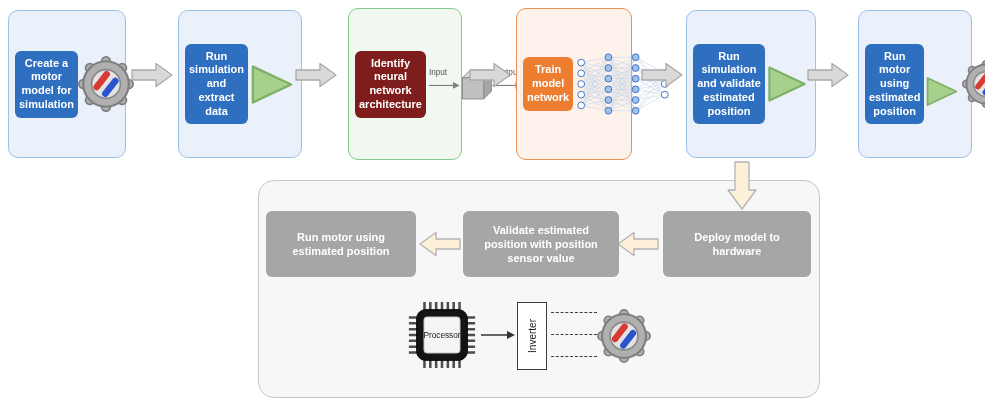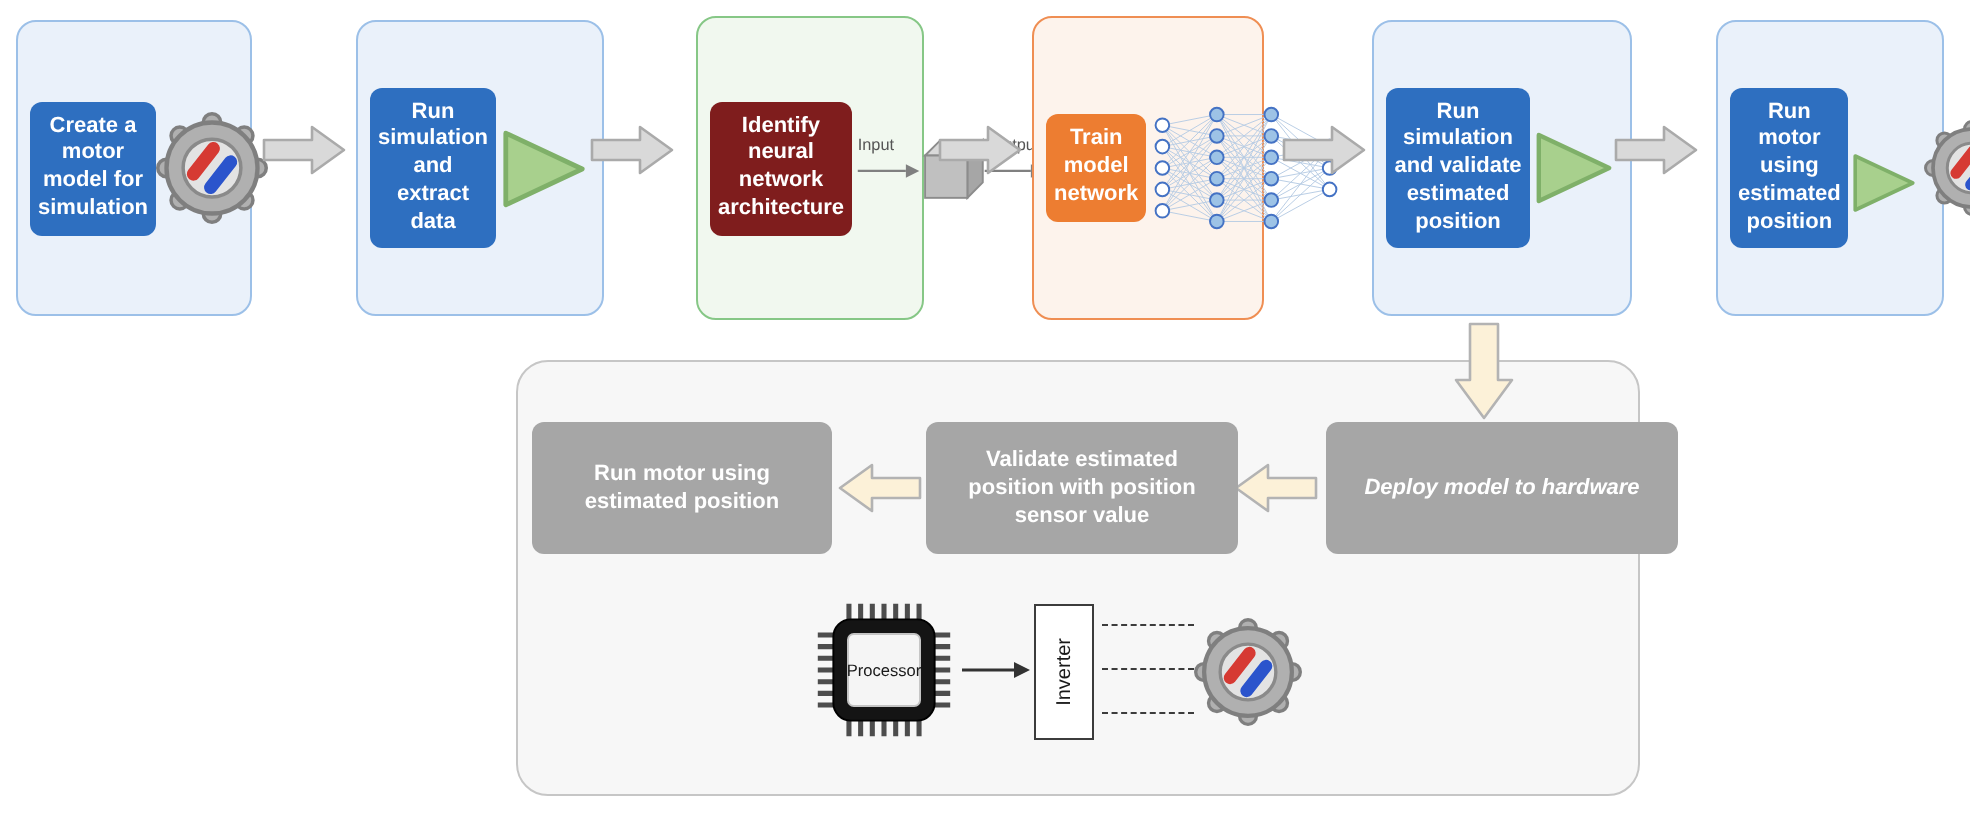--- a/index.html
+++ b/index.html
@@ -261,21 +261,21 @@
       </svg>
     </div>
   </div>
 
   <svg class="down-arrow" viewBox="0 0 34 52" width="34" height="52">
     <path d="M10 2 L24 2 L24 30 L31 30 L17 49 L3 30 L10 30 Z" fill="#fcf1d8" stroke="#b3b3b3" stroke-width="1.3" stroke-linejoin="round"></path>
   </svg>
 
   <div class="hw-panel">
 
-    <div class="hw-box" style="left:404px; width:176px;font-style:italic;">Deploy model to hardware</div>
+    <div class="hw-box" style="left:404px; width:148px;">Deploy model to hardware</div>
 
     <svg class="left-arrow" style="left:357px;" viewBox="0 0 44 30" width="44" height="30">
       <path d="M42 10 L18 10 L18 3.5 L2 15 L18 26.5 L18 20 L42 20 Z" fill="#fcf1d8" stroke="#b3b3b3" stroke-width="1.3" stroke-linejoin="round"></path>
     </svg>
 
     <div class="hw-box" style="left:204px; width:156px;">Validate estimated position with position sensor value</div>
 
     <svg class="left-arrow" style="left:159px;" viewBox="0 0 44 30" width="44" height="30">
       <path d="M42 10 L18 10 L18 3.5 L2 15 L18 26.5 L18 20 L42 20 Z" fill="#fcf1d8" stroke="#b3b3b3" stroke-width="1.3" stroke-linejoin="round"></path>
     </svg>

